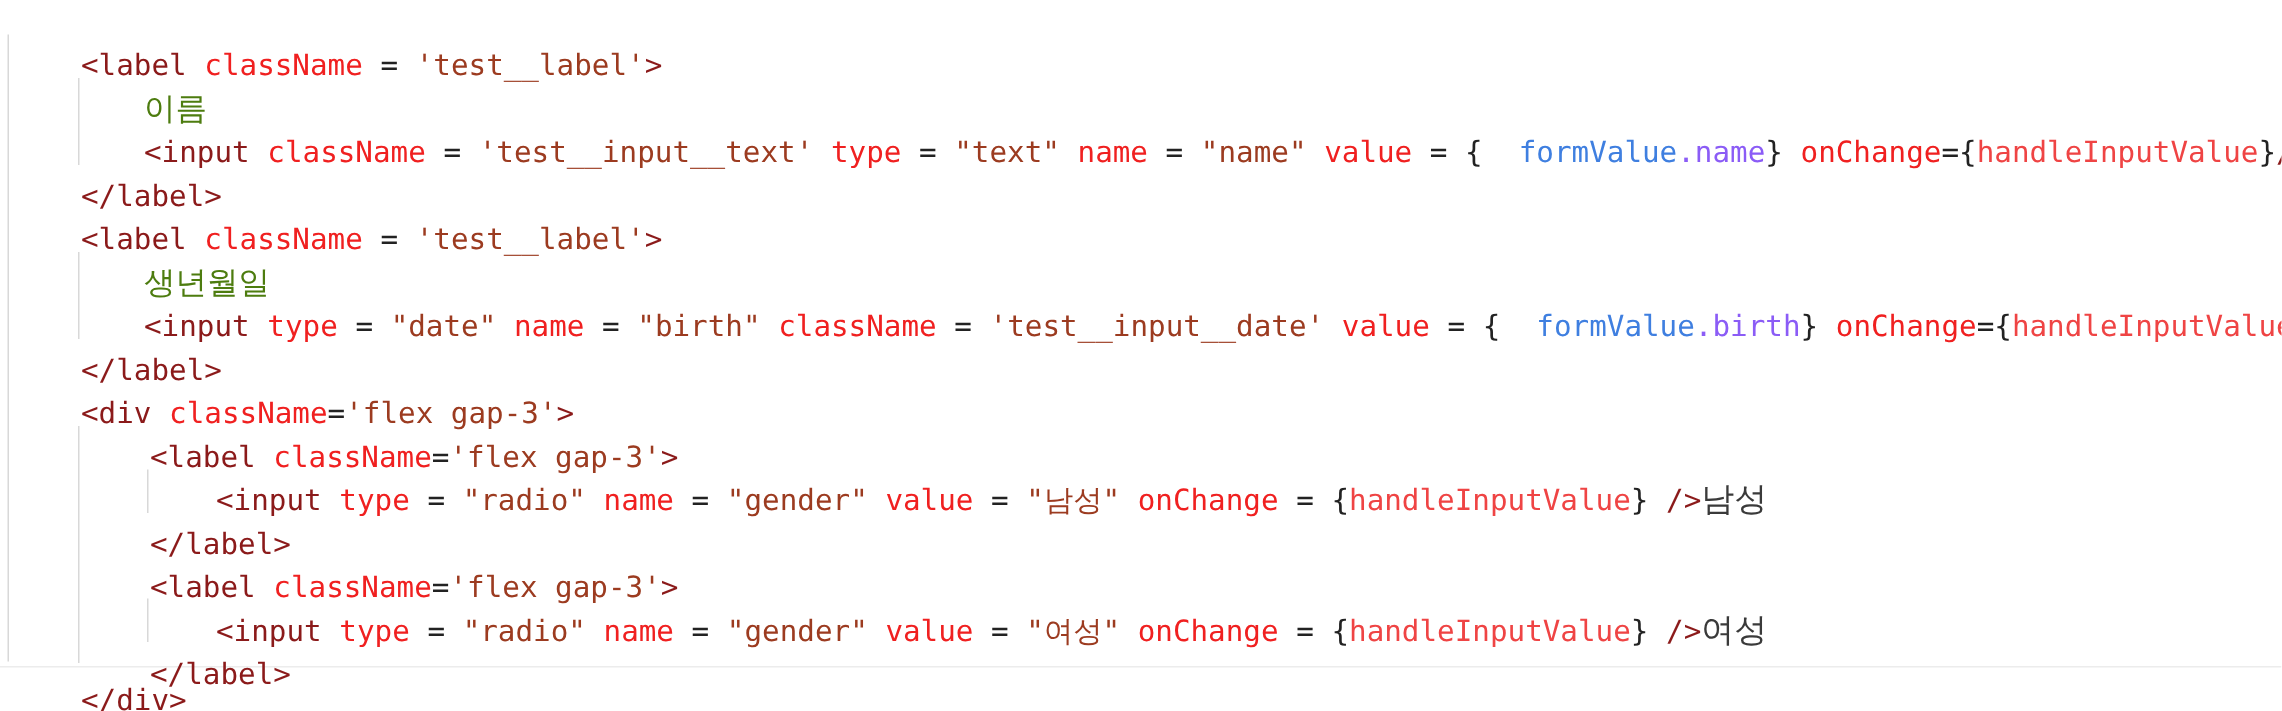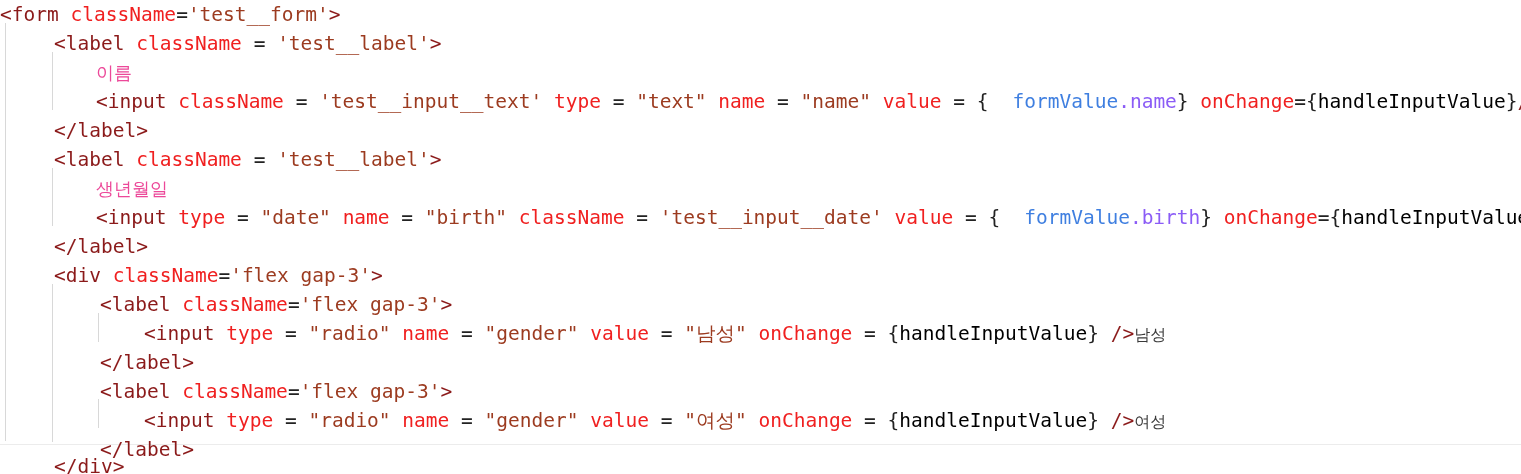--- a/index.html
+++ b/index.html
@@ -55,40 +55,39 @@
     white-space: pre;
   }
 
   
   .tag      { color: #8b1a1a; }            
   .attr     { color: #f02020; }            
   .punc     { color: #222222; }            
   .str      { color: #9c3b20; }            
   .ident    { color: #3f7fe0; margin-left: 24px; }            
   .prop     { color: #8b5cf6; }            
-  .expr     { color: #000000; }            
-  .hangul   { color: #ec4899; font-family: Liberation Mono, monospace; font-size: 18px; }
-  .inlinehangul { color: #3a3a3a; font-family: "DejaVu Sans", "Liberation Sans", sans-serif; font-size: 16px; }
+  .expr     { color: #ef4444; }            
+  .hangul   { color: #4d7c0f; font-family: Liberation Mono, monospace; font-size: 21px; }
+  .inlinehangul { color: #3a3a3a; font-family: "DejaVu Sans", "Liberation Sans", sans-serif; font-size: 22px; }
 </style>
 </head>
 <body>
 
 <div id="editor">
 
   
   <div class="guide" style="left:5px; top:23px; height:418px;"></div>
   <div class="guide" style="left:52px; top:52px; height:58px;"></div>
   <div class="guide" style="left:52px; top:168px; height:58px;"></div>
   <div class="guide" style="left:52px; top:284px; height:158px;"></div>
   <div class="guide" style="left:98px; top:313px; height:29px;"></div>
   <div class="guide" style="left:98px; top:399px; height:29px;"></div>
   <div class="hrule" style="top:444px;"></div>
 
   
-  <div class="line" style="top:0px; padding-left:0px;"><span class="txt"><span class="tag">&lt;form</span><span class="punc"> </span><span class="attr">className</span><span class="punc">=</span><span class="str">'test__form'</span><span class="tag">&gt;</span></span></div>
 
   
   <div class="line" style="top:29px; padding-left:54px;"><span class="txt"><span class="tag">&lt;label</span><span class="punc"> </span><span class="attr">className</span><span class="punc"> </span><span class="punc">=</span><span class="punc"> </span><span class="str">'test__label'</span><span class="tag">&gt;</span></span></div>
 
   
   <div class="line" style="top:58px; padding-left:96px;"><span class="txt"><span class="hangul">이름</span></span></div>
 
   
   <div class="line" style="top:87px; padding-left:96px;"><span class="txt"><span class="tag">&lt;input</span><span class="punc"> </span><span class="attr">className</span><span class="punc"> </span><span class="punc">=</span><span class="punc"> </span><span class="str">'test__input__text'</span><span class="punc"> </span><span class="attr">type</span><span class="punc"> </span><span class="punc">=</span><span class="punc"> </span><span class="str">"text"</span><span class="punc"> </span><span class="attr">name</span><span class="punc"> </span><span class="punc">=</span><span class="punc"> </span><span class="str">"name"</span><span class="punc"> </span><span class="attr">value</span><span class="punc"> </span><span class="punc">=</span><span class="punc"> </span><span class="punc">{</span><span class="ident">formValue</span><span class="prop">.name</span><span class="punc">}</span><span class="punc"> </span><span class="attr">onChange</span><span class="punc">=</span><span class="punc">{</span><span class="expr">handleInputValue</span><span class="punc">}</span><span class="tag">/&gt;</span></span></div>
 

